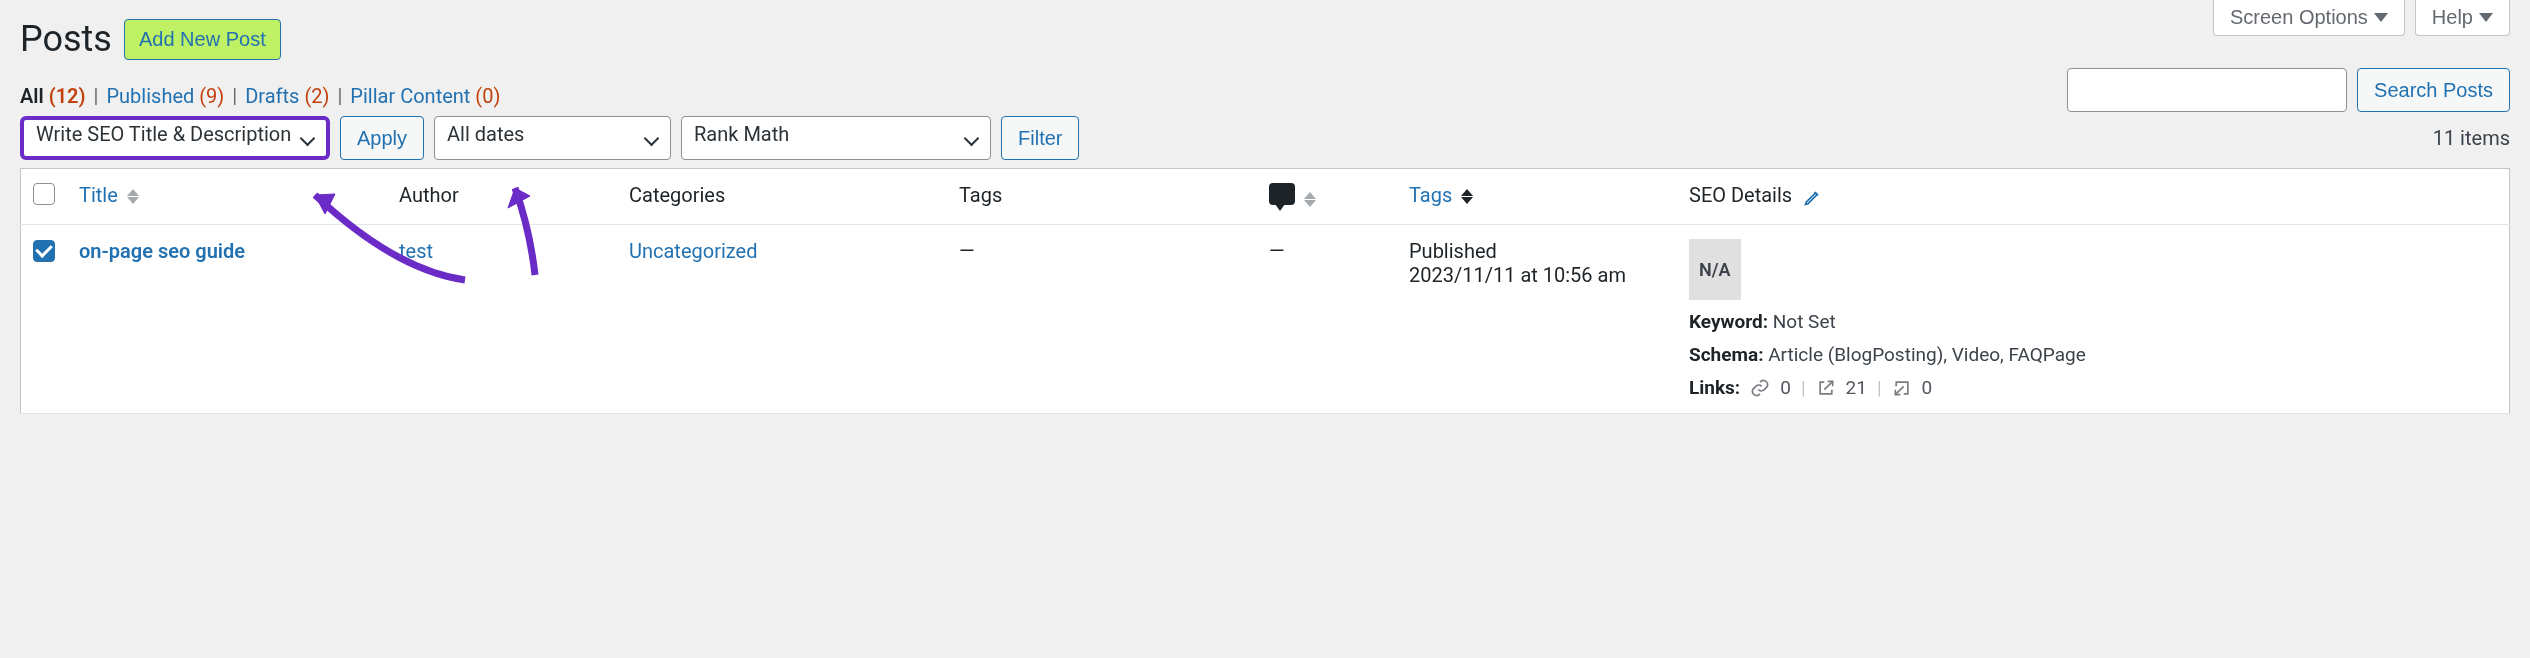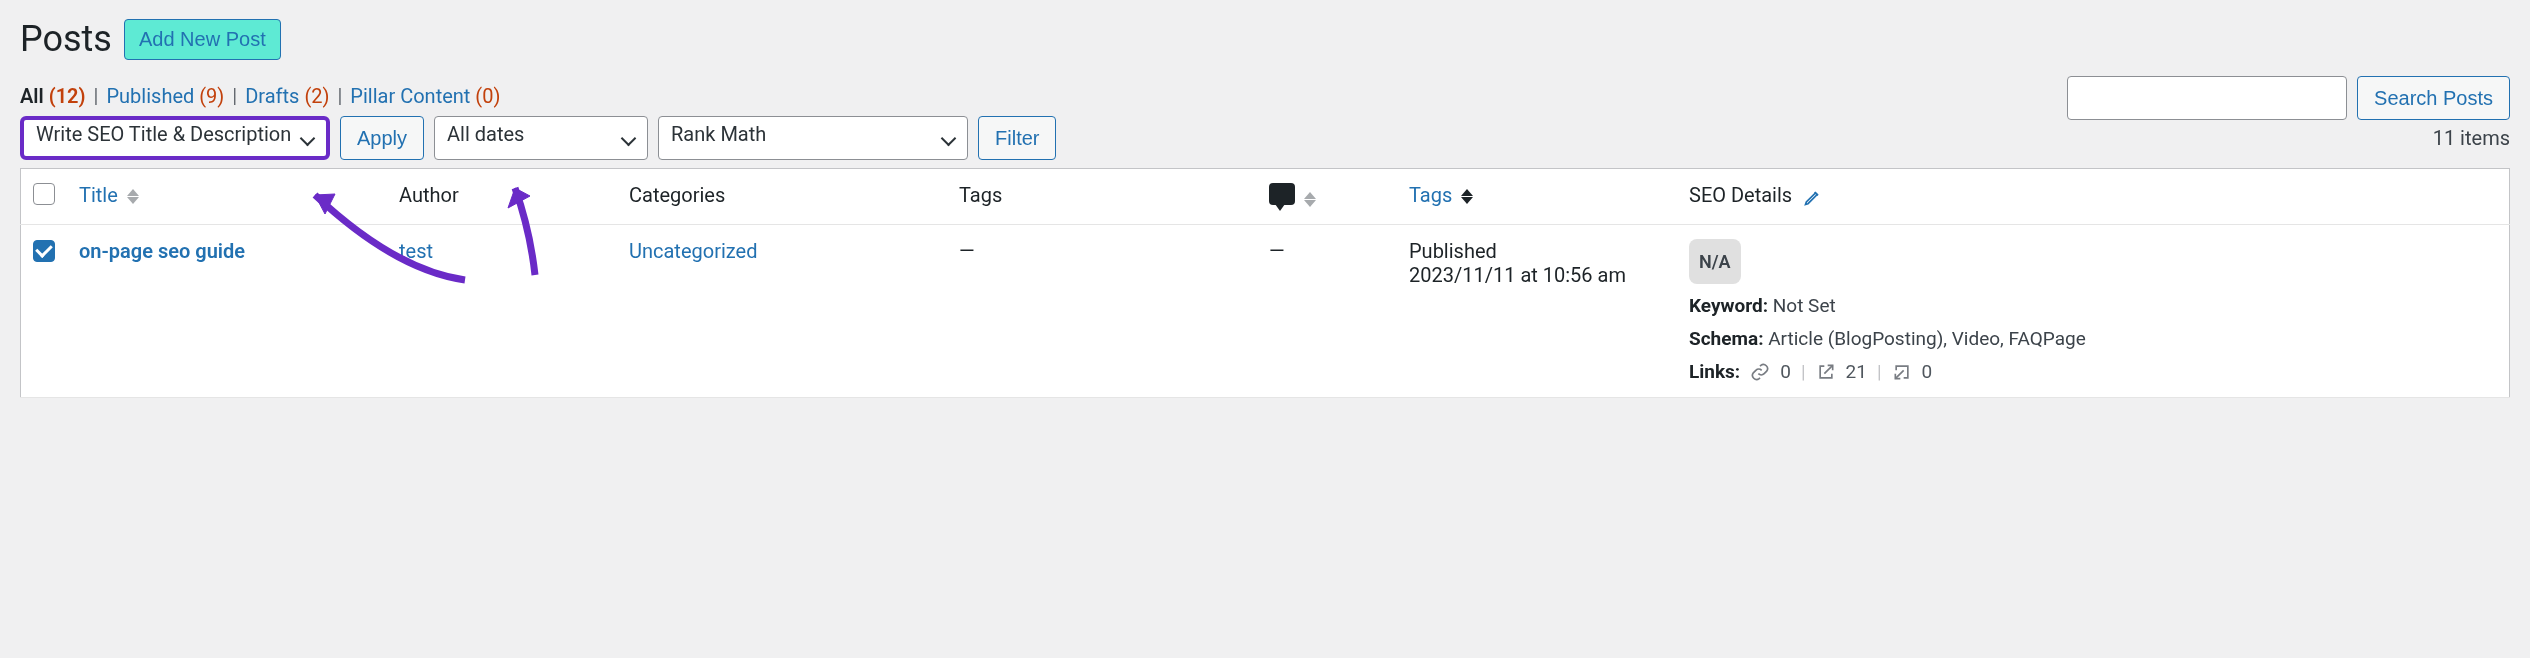--- a/index.html
+++ b/index.html
@@ -52,21 +52,21 @@
   }
   h1.page-title {
     font-size: 36px;
     font-weight: 400;
     margin: 10px 0;
     color: #1d2327;
   }
   .add-new {
     border: 1px solid #2271b1;
     color: #2271b1;
-    background: #5eead4;
+    background: #bef264;
     border-radius: 4px;
     padding: 8px 14px;
     font-size: 20px;
     cursor: pointer;
   }
 
   
   .subsubsub {
     font-size: 20px;
     margin: 14px 0 6px 0;
@@ -207,22 +207,22 @@
   .sort-arrows.date .up { border-bottom-color:#1d2327; }
   .sort-arrows.date .down { border-top-color:#1d2327; }
 
   .link { color:#2271b1; cursor:pointer; }
   .row-title { font-weight:600; color:#2271b1; cursor:pointer; }
 
   .na-badge {
     display:inline-block;
     background:#e0e0e0;
     color:#3c434a;
-    border-radius:8px;
-    padding:12px 10px;
+    border-radius:0;
+    padding:20px 10px;
     font-weight:600;
     font-size:18px;
   }
   .seo-line { margin-top:10px; color:#3c434a; font-size:19px; }
   .seo-line .label { font-weight:700; color:#1d2327; }
   .link-stats { display:flex; align-items:center; gap:10px; color:#50575e; font-size:19px; }
   .link-stats .sep-v { color:#c3c4c7; }
   .icon-svg { width:20px; height:20px; display:inline-block; vertical-align:middle; }
 
   .comment-bubble {
@@ -237,31 +237,41 @@
   .anno-arrow {
     position:absolute;
     stroke:#6a2bc7;
     fill:#6a2bc7;
     pointer-events:none;
   }
 
   .search-row {
     position:absolute;
     right:20px;
-    top:76px;
+    top:68px;
     display:flex;
     gap:10px;
     align-items:center;
   }
 </style>
 </head>
 <body>
 
 <div class="wrap">
 
+  <div class="screen-meta">
+    <button>
+      <span>Screen Options</span>
+      <span class="tri-down"></span>
+    </button>
+    <button>
+      <span>Help</span>
+      <span class="tri-down"></span>
+    </button>
+  </div>
 
   <div class="heading-row">
     <h1 class="page-title">Posts</h1>
     <button class="add-new">Add New Post</button>
   </div>
 
   <div class="subsubsub">
     <span class="item current">
       <span>All</span>
       <span class="count">(12)</span>
@@ -289,21 +299,21 @@
   </div>
 
   <div class="tablenav">
     <div class="actions-left">
       <div class="select-wrap bulk-select">
         <span>Write SEO Title &amp; Description</span>
         <span class="chev"></span>
       </div>
       <button class="btn-secondary">Apply</button>
 
-      <div class="select-wrap" style="width:214px">
+      <div class="select-wrap" style="width:237px">
         <span>All dates</span>
         <span class="chev"></span>
       </div>
       <div class="select-wrap" style="width:310px">
         <span>Rank Math</span>
         <span class="chev"></span>
       </div>
       <button class="btn-secondary">Filter</button>
     </div>
     <div class="tablenav-right">

